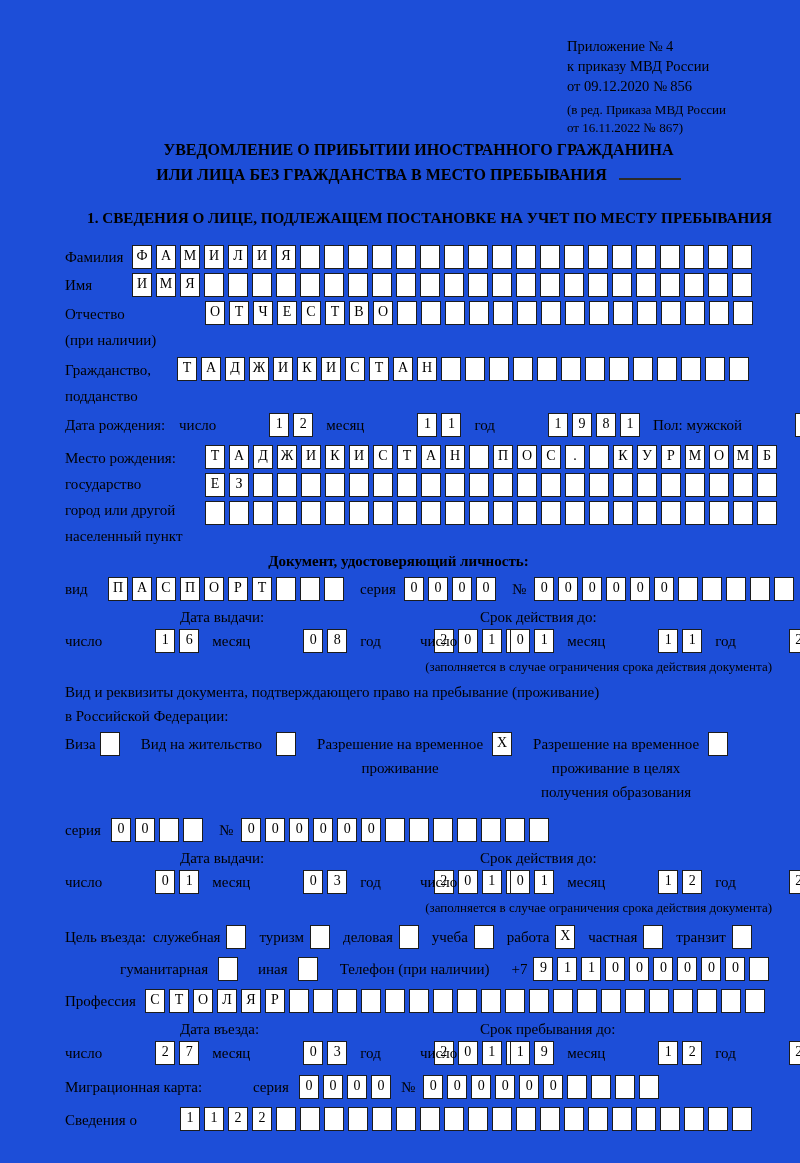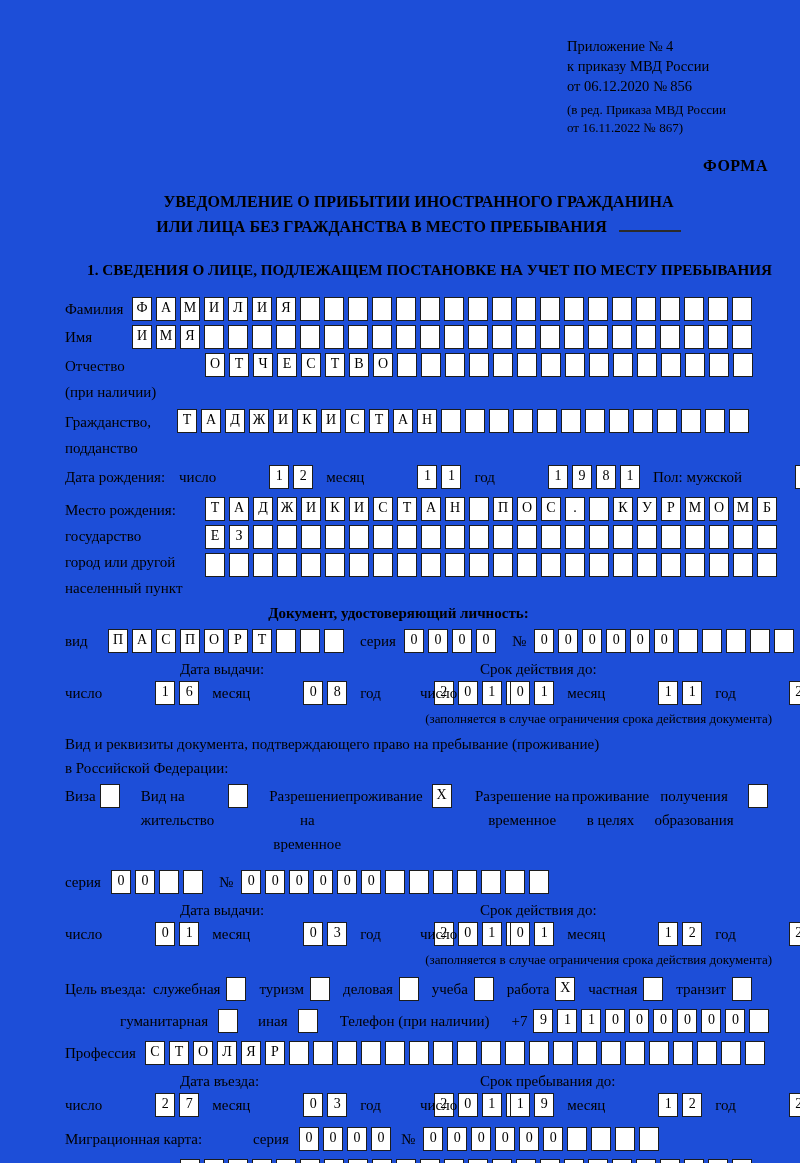--- a/index.html
+++ b/index.html
@@ -41,42 +41,41 @@
   .col-l{width:355px;flex:0 0 auto;}
   .col-r{flex:1 1 auto;}
   .dhead{margin-left:115px;margin-bottom:3px;}
   .dhead2{margin-left:60px;margin-bottom:3px;}
   .note{text-align:right;font-size:13px;margin:2px 0 9px;}
   .para{margin-bottom:7px;white-space:nowrap;}
   .permits{display:flex;align-items:flex-start;margin:3px 0 14px;}
   .pitem{display:inline-flex;align-items:flex-start;margin-right:17px;}
   .pitem .cells{margin-left:9px;}
   .pitem .txt{line-height:24px;}
-  .plines{display:flex;flex-direction:row;text-align:center;line-height:24px;}
+  .plines{display:flex;flex-direction:column;text-align:center;line-height:24px;}
   .purpose .pu{display:inline-flex;align-items:center;margin-right:9px;}
   .purpose .pu .cells{margin-left:6px;}
   .mb8{margin-bottom:8px;}
   .indent55{margin-left:55px;}
 </style>
 </head>
 <body>
 
 <div class="page">
 
   <div class="hdr">
     <div>Приложение № 4</div>
     <div>к приказу МВД России</div>
-    <div>от 06.12.2020 № 856</div>
+    <div>от 09.12.2020 № 856</div>
     <div class="rev">
       <div>(в ред. Приказа МВД России</div>
       <div>от 16.11.2022 № 867)</div>
     </div>
   </div>
 
-  <div class="forma">ФОРМА</div>
 
   <div class="title">
     <div>УВЕДОМЛЕНИЕ О ПРИБЫТИИ ИНОСТРАННОГО ГРАЖДАНИНА</div>
     <div><span>ИЛИ ЛИЦА БЕЗ ГРАЖДАНСТВА В МЕСТО ПРЕБЫВАНИЯ</span><span class="blank"></span></div>
   </div>
 
   <div class="sec">1. СВЕДЕНИЯ О ЛИЦЕ, ПОДЛЕЖАЩЕМ ПОСТАНОВКЕ НА УЧЕТ ПО МЕСТУ ПРЕБЫВАНИЯ</div>
 
   <div class="frow">
     <span class="lbl w67">Фамилия</span>

